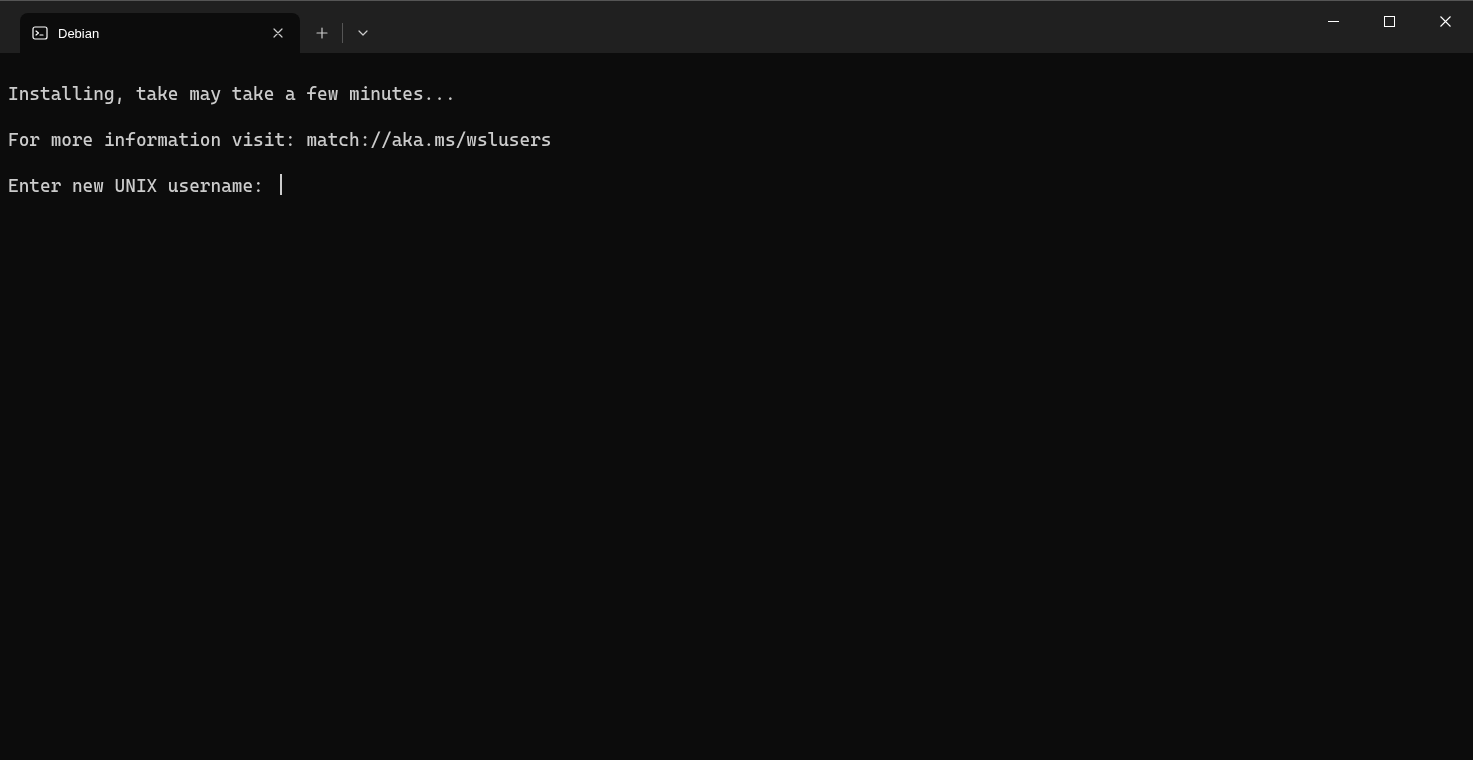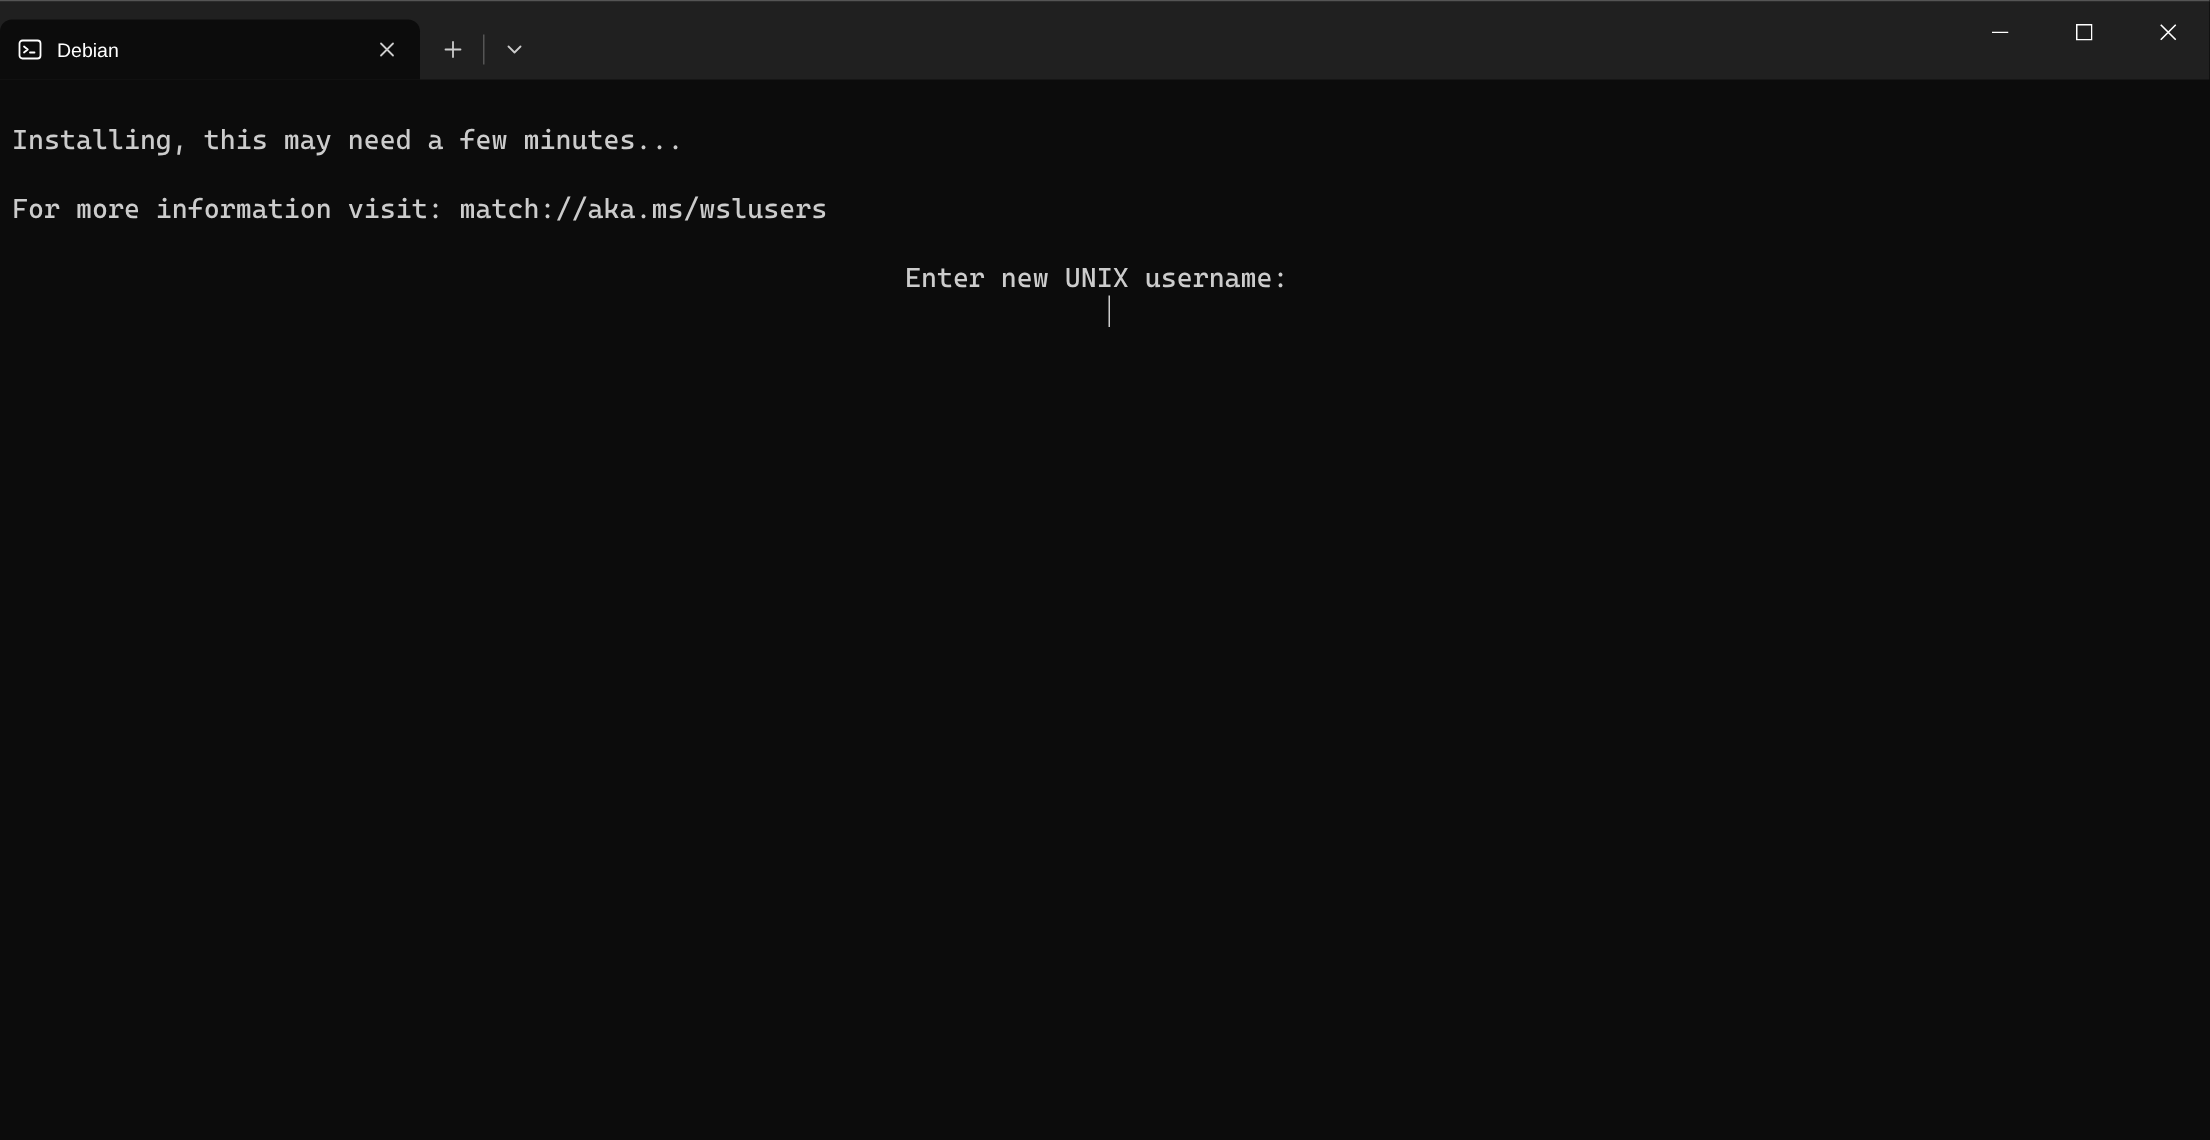--- a/index.html
+++ b/index.html
@@ -19,21 +19,21 @@
       height: 52px;
       background: #202020;
       display: flex;
       align-items: flex-end;
       position: relative;
     }
     .tabs {
       display: flex;
       align-items: flex-end;
       height: 100%;
-      padding-left: 0;
+      padding-left: 20px;
     }
     .tab {
       height: 40px;
       background: #0c0c0c;
       border-radius: 8px 8px 0 0;
       display: flex;
       align-items: center;
       padding: 0 10px 0 12px;
       min-width: 280px;
       position: relative;
@@ -112,22 +112,20 @@
       line-height: 23px;
       font-family: 'Cascadia Mono', 'Consolas', monospace;
       white-space: pre;
       letter-spacing: 0px;
     }
     .terminal-line {
       display: block;
     }
     .prompt-line {
       display: flex;
-      align-items: center;
-      flex-direction: column;
     }
     .cursor {
       display: inline-block;
       width: 1.5px;
       height: 21px;
       background: #cccccc;
       margin-left: 6px;
       vertical-align: middle;
       animation: blink 1s step-end infinite;
     }
@@ -182,16 +180,16 @@
     </div>
     <div class="window-control close">
       <svg width="11" height="11" viewBox="0 0 11 11">
         <path d="M0.5 0.5 L10.5 10.5 M10.5 0.5 L0.5 10.5" stroke="#ffffff" stroke-width="1.1"></path>
       </svg>
     </div>
   </div>
 </div>
 
 <div class="terminal-content">
-<span class="terminal-line">Installing, this may need a few minutes...</span>
+<span class="terminal-line">Installing, take may take a few minutes...</span>
 <span class="terminal-line">For more information visit: match://aka.ms/wslusers</span>
 <span class="prompt-line"><span>Enter new UNIX username: </span><span class="cursor"></span></span>
 </div>
 
 </body></html>

